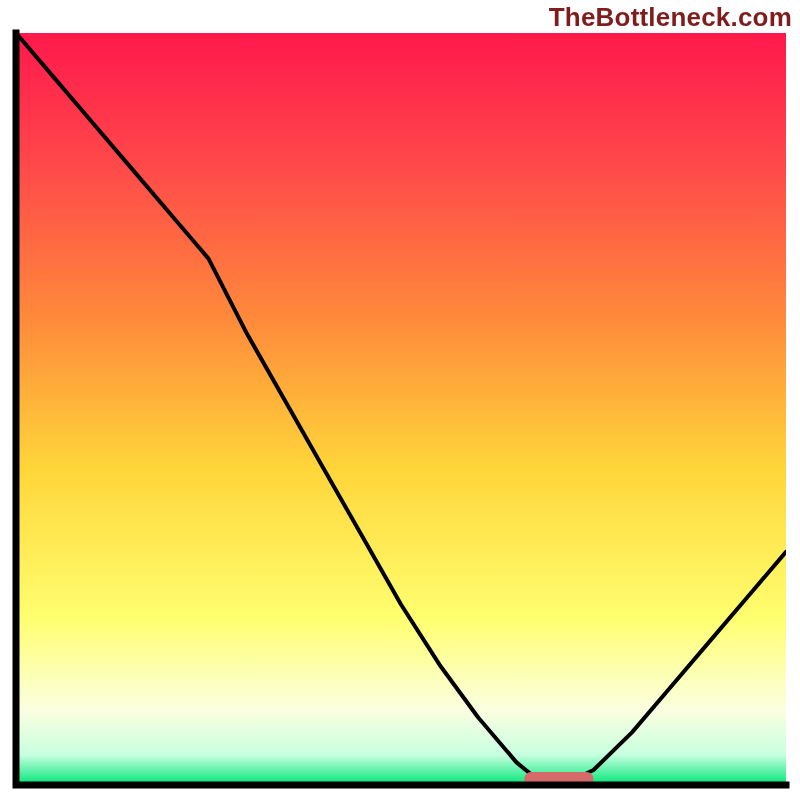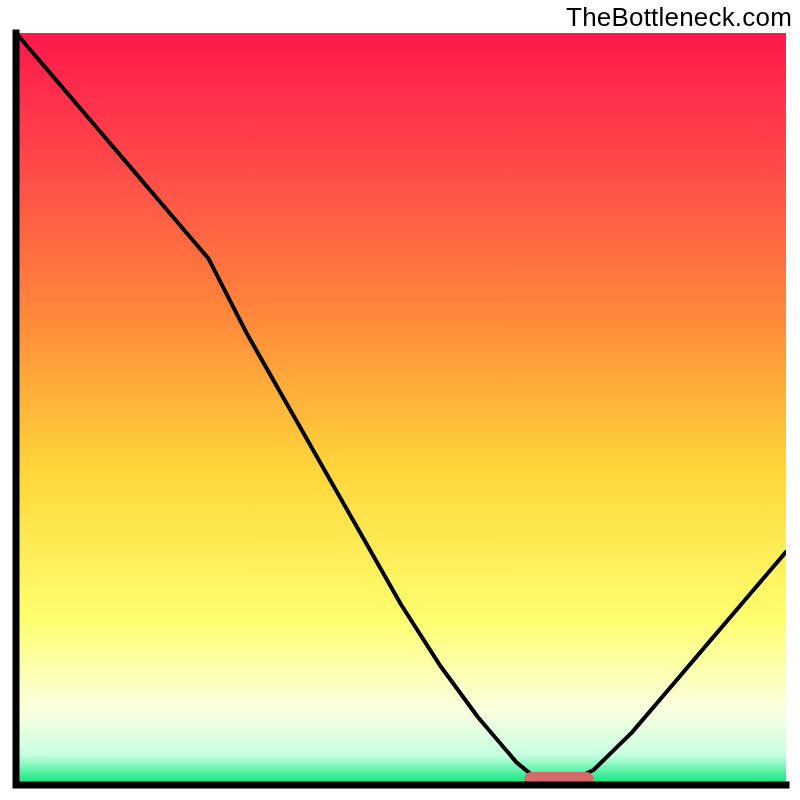--- a/index.html
+++ b/index.html
@@ -13,22 +13,22 @@
   .stage {
     position: relative;
     width: 800px;
     height: 800px;
   }
   .watermark {
     position: absolute;
     top: 2px;
     right: 8px;
     font-size: 26px;
-    font-weight: 400;
-    color: #000000;
+    font-weight: 700;
+    color: #7f1d1d;
     letter-spacing: 0.2px;
     z-index: 5;
   }
   svg.plot {
     position: absolute;
     left: 0;
     top: 0;
   }
 </style>
 </head>

